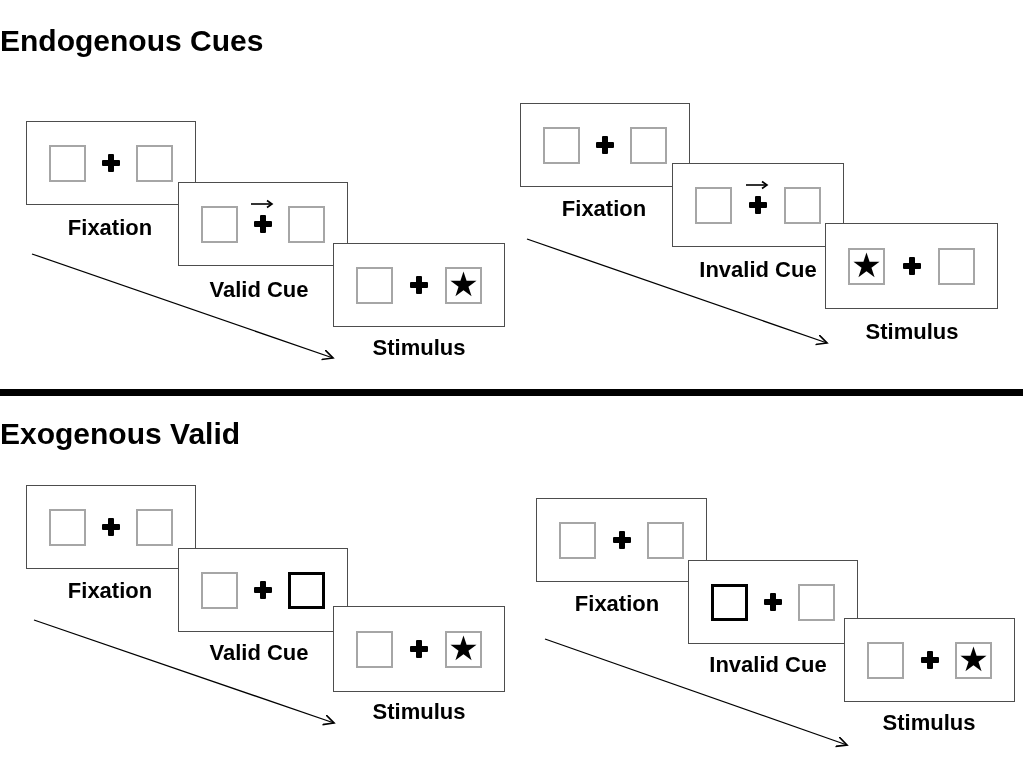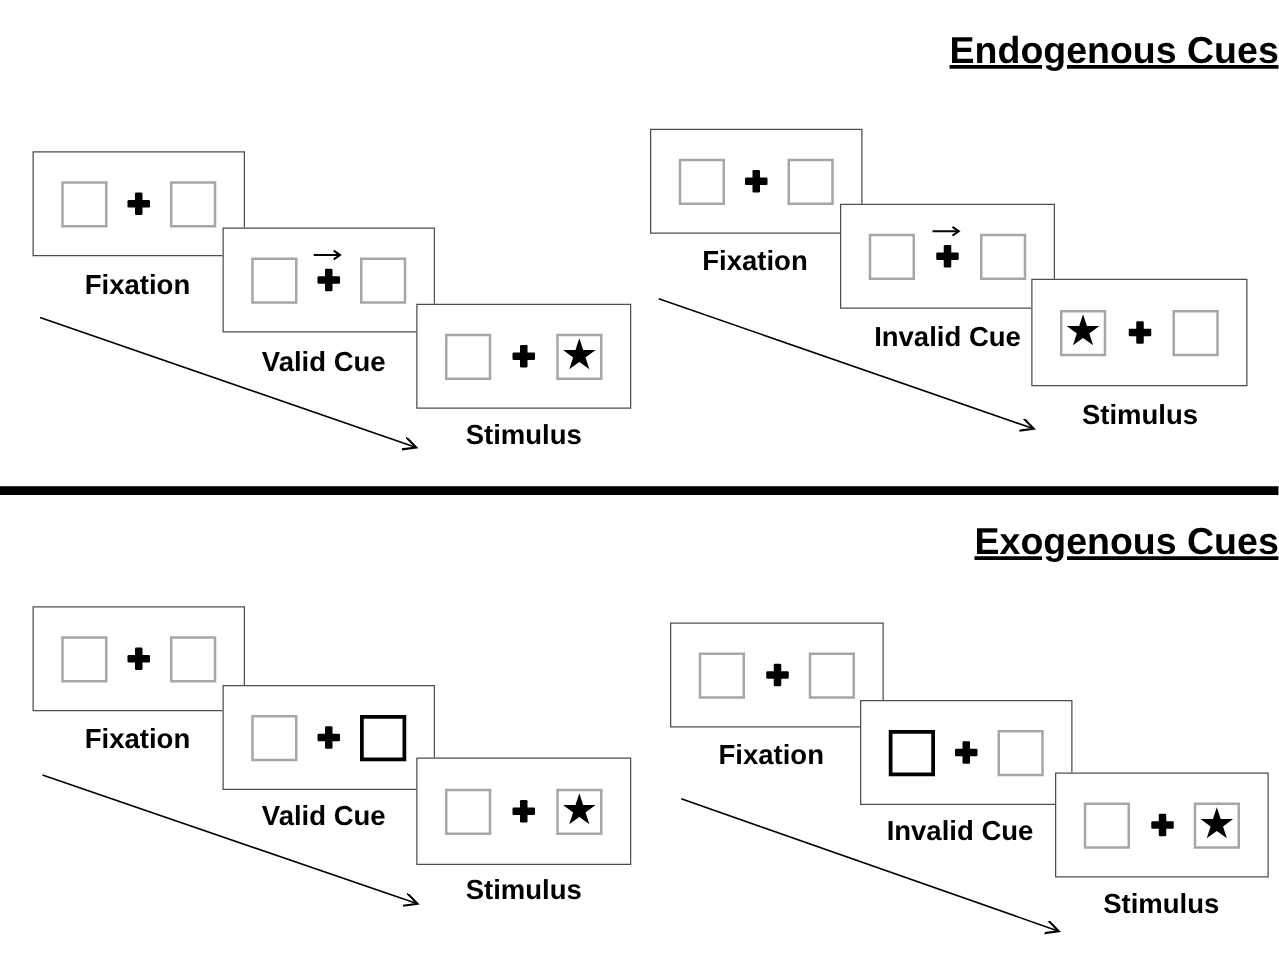--- a/index.html
+++ b/index.html
@@ -1,19 +1,19 @@
 <!DOCTYPE html>
 <html><head>
 <meta charset="utf-8">
 <style>
   html,body{margin:0;padding:0;background:#fff;}
   #page{position:relative;width:1023px;height:767px;background:#fff;overflow:hidden;
         font-family:"Liberation Sans",sans-serif;color:#000;}
-  .section-title{position:absolute;left:0;width:1023px;text-align:right;
-        font-size:30px;font-weight:bold;text-decoration:underline;}
+  .section-title{position:absolute;left:0;width:1023px;text-align:left;
+        font-size:30px;font-weight:bold;}
   .divider{position:absolute;left:0;width:1023px;height:7px;background:#000;}
   .panel{position:absolute;width:170px;height:84px;background:#fff;
         border:1.5px solid #4d4d4d;box-sizing:border-box;
         display:flex;align-items:center;justify-content:space-between;padding:0 22px;}
   .sq{width:37px;height:37px;border:2px solid #a6a6a6;background:#fff;box-sizing:border-box;
         display:flex;align-items:center;justify-content:center;flex:0 0 auto;}
   .sq.hl{border:3.5px solid #000;}
   .star{font-family:"DejaVu Sans",sans-serif;font-size:34px;line-height:1;
         transform:translateY(-1px);}
   .plus-wrap{position:relative;width:18px;height:18px;flex:0 0 auto;}
@@ -115,21 +115,21 @@
       </span>
     <span class="plus-wrap">
         <span class="plus"></span>
       </span>
     <span class="sq"></span>
   </div>
   <div class="step-label" style="left:827px;top:319px;">Stimulus</div>
 
   <div class="divider" style="top:389px;"></div>
 
-  <div class="section-title" style="top:417px;">Exogenous Cues</div>
+  <div class="section-title" style="top:417px;">Exogenous Valid</div>
 
   <svg class="t-arrow" style="left:30px;top:616px;" width="314" height="114">
     <defs>
         <marker id="m3" markerWidth="12" markerHeight="10" refX="8" refY="4" orient="auto">
       <path d="M0,0 L8,4 L0,8"></path>
         </marker>
       </defs>
     <line x1="4" y1="4" x2="304" y2="107" marker-end="url(#m3)"></line>
   </svg>
 

